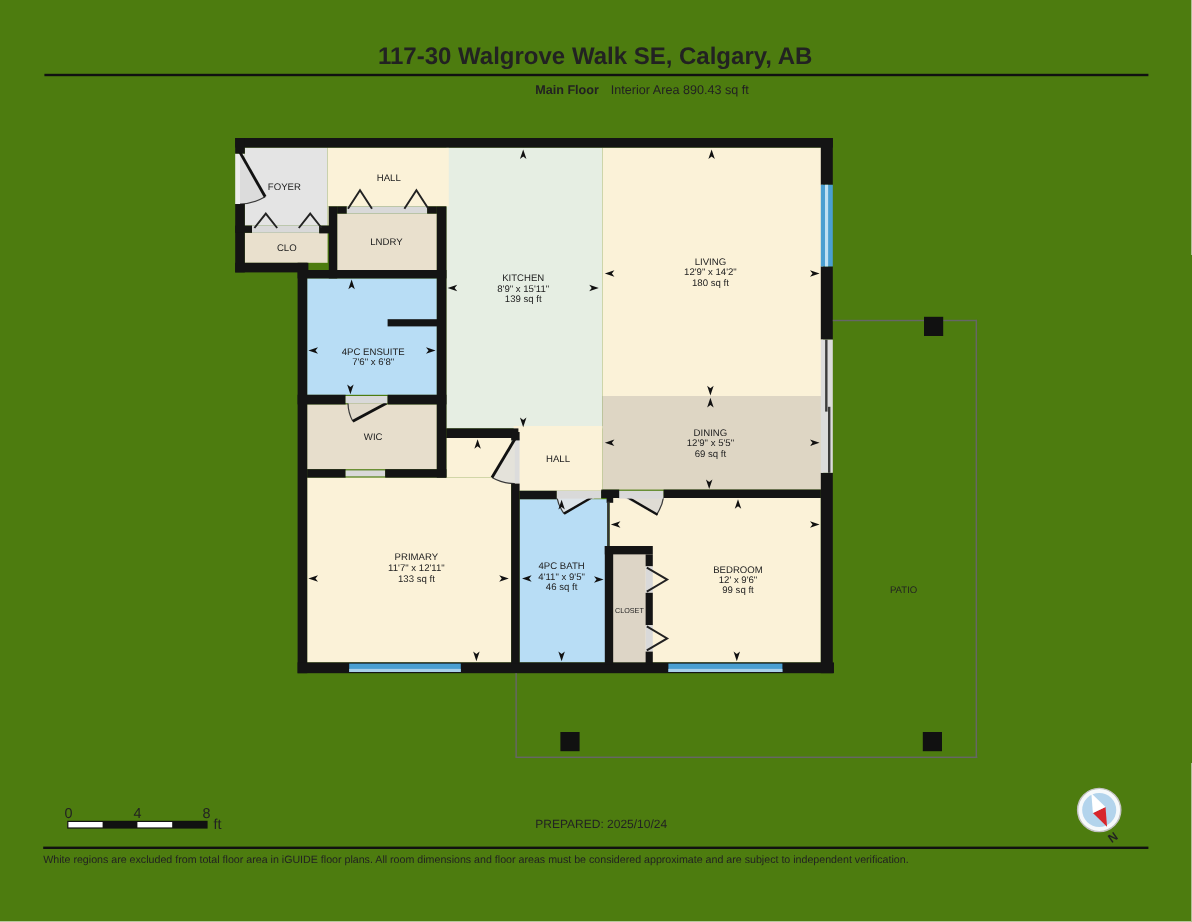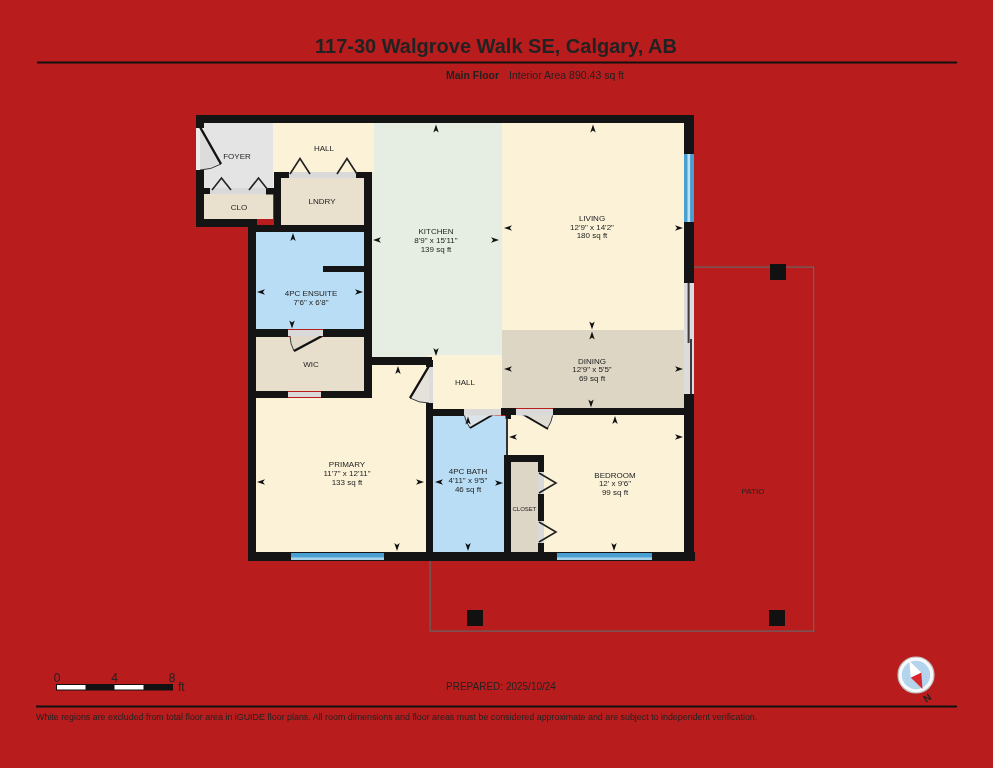--- a/index.html
+++ b/index.html
@@ -1,16 +1,16 @@
 <!DOCTYPE html>
 <html><head>
 <meta charset="utf-8">
 <style>
   html,body{margin:0;padding:0;background:#ffffff;}
-  #page{position:relative;width:993px;height:768px;background:#b91c1c;overflow:hidden;
+  #page{position:relative;width:993px;height:768px;background:#4d7c0f;overflow:hidden;
         font-family:"Liberation Sans", sans-serif;}
   svg{position:absolute;left:0;top:0;}
   text{font-family:"Liberation Sans", sans-serif;fill:#222;}
 </style>
 </head>
 <body>
 <div id="page">
 <svg width="993" height="768" viewBox="0 0 993 768">
   <defs>
     <path id="arw" d="M0,0 L8,-2.7 L5.9,0 L8,2.7 Z" fill="#111"></path>

